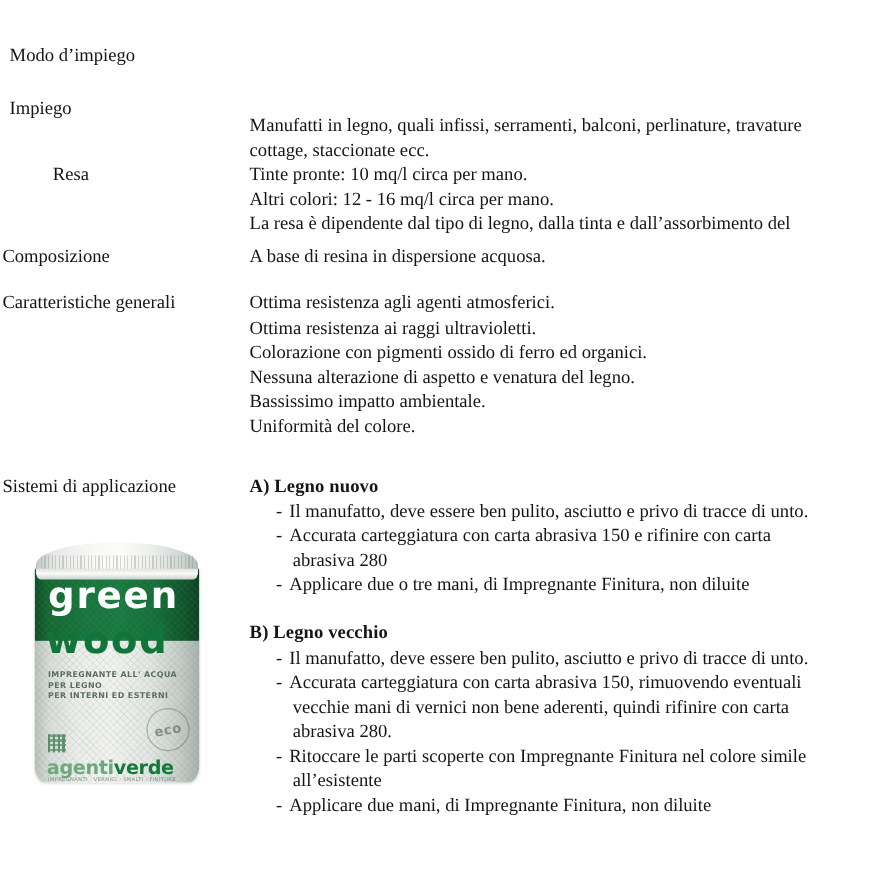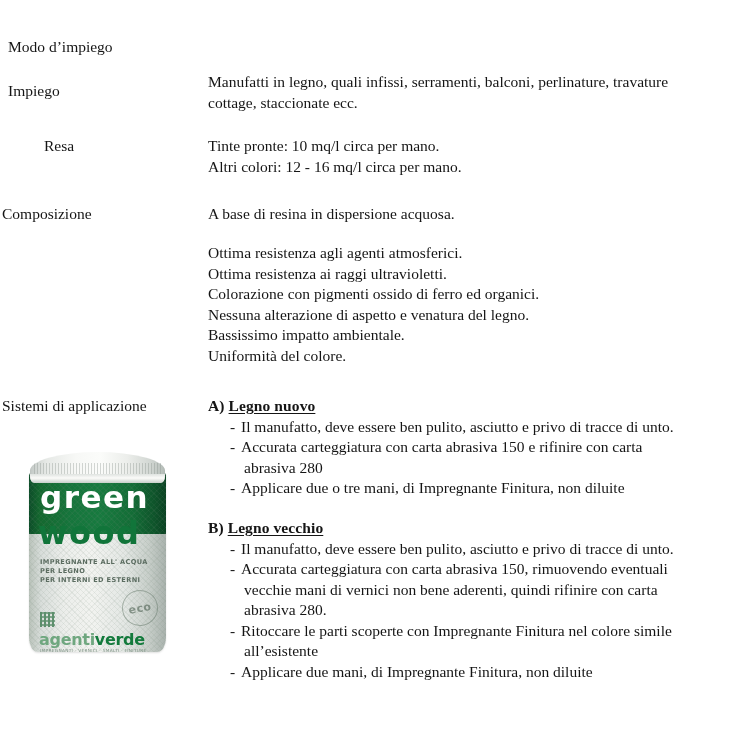--- a/index.html
+++ b/index.html
@@ -59,21 +59,20 @@
     font-size: 15.5px;
     line-height: 20.5px;
     color: #151515;
   }
   .sys-title {
     font-weight: bold;
     white-space: nowrap;
     letter-spacing: 0.1px;
   }
   .sys-title .u {
-    text-decoration: underline;
     text-underline-offset: 1.5px;
   }
   .bullets {
     margin: 0;
     padding: 0;
     list-style: none;
   }
   .bullets li {
     position: relative;
     padding-left: 33px;
@@ -267,36 +266,38 @@
   }
 </style>
 </head>
 <body>
 
 <div class="page">
 
   <div class="heading">Modo d’impiego</div>
 
   <div class="row-label" style="left:8px; top:81px;">Impiego</div>
-  <div class="body-block" style="top:72px;">
+  <div class="body-block" style="top:95px;">
     <div class="ln">Manufatti in legno, quali infissi, serramenti, balconi, perlinature, travature</div>
     <div class="ln">cottage, staccionate  ecc.</div>
   </div>
 
   <div class="row-label" style="left:10px; top:136px;margin-left:34px;">Resa</div>
   <div class="body-block" style="top:136px;">
     <div class="ln">Tinte pronte: 10 mq/l circa per  mano.</div>
     <div class="ln">Altri colori: 12 - 16 mq/l circa per  mano.</div>
+    <div class="ln">La resa è dipendente dal tipo di legno, dalla tinta e dall’assorbimento del</div>
   </div>
 
   <div class="row-label" style="left:2px; top:204px;">Composizione</div>
   <div class="body-block" style="top:204px;">
     <div class="ln">A base di resina in dispersione acquosa.</div>
   </div>
 
+  <div class="row-label" style="left:2px; top:243px;">Caratteristiche generali</div>
   <div class="body-block" style="top:243px;">
     <div class="ln">Ottima resistenza agli agenti atmosferici.</div>
     <div class="ln">Ottima resistenza ai raggi ultravioletti.</div>
     <div class="ln">Colorazione con pigmenti ossido di ferro ed organici.</div>
     <div class="ln">Nessuna alterazione di aspetto e venatura del legno.</div>
     <div class="ln">Bassissimo impatto ambientale.</div>
     <div class="ln">Uniformità del colore.</div>
   </div>
 
   <div class="row-label" style="left:2px; top:396px;">Sistemi di applicazione</div>

